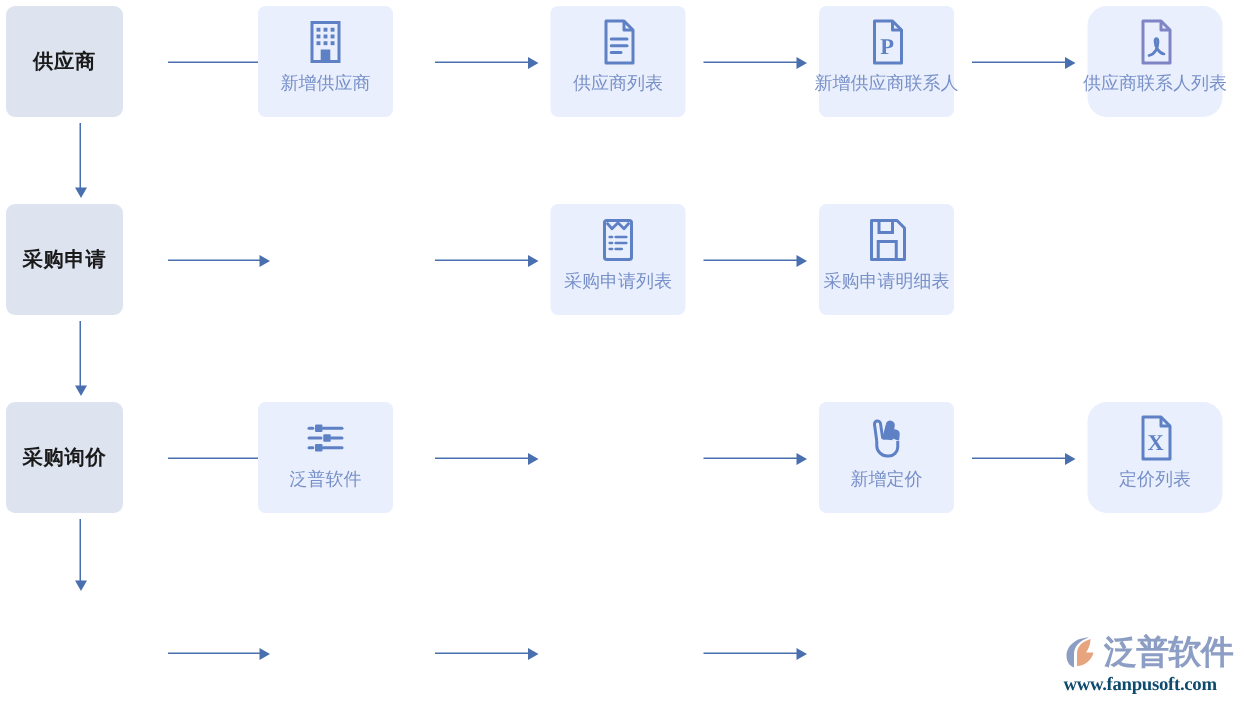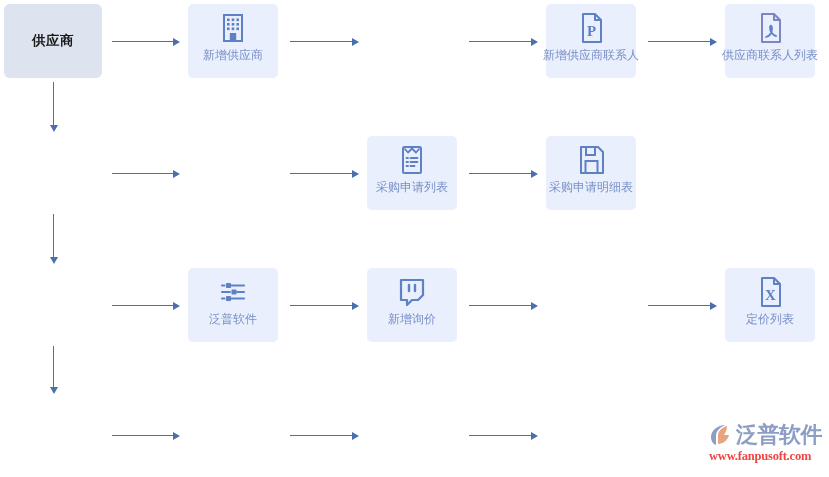--- a/index.html
+++ b/index.html
@@ -32,21 +32,21 @@
   }
   .row-0 { top: 4px; }
   .row-1 { top: 136px; }
   .row-2 { top: 268px; }
   .row-3 { top: 398px; }
 
   
   .group-box {
     position: absolute;
     left: 4px;
-    width: 98px;
+    width: 78px;
     height: 74px;
     background: #dde3ef;
     border-radius: 6px;
     display: flex;
     align-items: center;
     justify-content: center;
   }
   .group-label {
     font-size: 13.5px;
     font-weight: bold;
@@ -79,24 +79,24 @@
     font-size: 12px;
     line-height: 15px;
     color: #7890c8;
     text-align: center;
     width: 104px;
     white-space: normal;
     word-break: break-all;
   }
 
   
-  .col-1 { left: 188px; align-items: center; }
+  .col-1 { left: 172px; align-items: center; }
   .col-2 { left: 367px; }
   .col-3 { left: 546px; }
-  .col-4 { left: 725px; }
+  .col-4 { left: 725px; border-radius: 13px; }
 
   
   .h-arrow {
     position: absolute;
     top: 33px;
     height: 9px;
     display: flex;
     align-items: center;
   }
   .h-arrow .shaft {
@@ -165,21 +165,21 @@
     font-size: 22px;
     font-weight: bold;
     color: #8d9ec4;
     letter-spacing: -0.5px;
     line-height: 24px;
   }
   #logo .logo-url {
     font-family: "Liberation Serif", "DejaVu Serif", serif;
     font-size: 12.5px;
     font-weight: bold;
-    color: #ef4444;
+    color: #0c4a6e;
     letter-spacing: -0.2px;
     margin-top: 1px;
     margin-left: 1px;
   }
   svg { display: block; }
 </style>
 </head>
 <body>
 
 <div id="diagram">
@@ -213,20 +213,34 @@
         </svg>
       </span>
       <span class="node-label">新增供应商</span>
     </div>
 
     <div class="h-arrow ha-1">
       <div class="shaft"></div>
         <div class="head"></div>
     </div>
 
+    <div class="node col-2">
+      <span class="icon-wrap">
+        <svg width="34" height="34" viewBox="0 0 34 34">
+          <path d="M9 3 h12 l6 6 v22 h-18 z" fill="none" stroke="#5e80c4" stroke-width="2" stroke-linejoin="round"></path>
+          <path d="M21 3 v6 h6" fill="none" stroke="#5e80c4" stroke-width="2" stroke-linejoin="round"></path>
+          <g stroke="#5e80c4" stroke-width="2" stroke-linecap="round">
+            <line x1="12.5" y1="15" x2="23" y2="15"></line>
+            <line x1="12.5" y1="19.5" x2="23" y2="19.5"></line>
+            <line x1="12.5" y1="24" x2="19" y2="24"></line>
+          </g>
+        </svg>
+      </span>
+      <span class="node-label">供应商列表</span>
+    </div>
 
     <div class="h-arrow ha-2">
       <div class="shaft"></div>
         <div class="head"></div>
     </div>
 
     <div class="node col-3">
       <span class="icon-wrap">
         <svg width="34" height="34" viewBox="0 0 34 34">
           <path d="M9 3 h12 l6 6 v22 h-18 z" fill="none" stroke="#5e80c4" stroke-width="2" stroke-linejoin="round"></path>
@@ -253,20 +267,23 @@
       <span class="node-label">供应商联系人列表</span>
     </div>
   </div>
 
   <div class="v-arrow va-0">
     <div class="shaft"></div>
       <div class="head"></div>
   </div>
 
   <div class="row row-1">
+    <div class="group-box">
+      <span class="group-label">采购申请</span>
+    </div>
 
     <div class="h-arrow ha-0">
       <div class="shaft"></div>
         <div class="head"></div>
     </div>
 
 
     <div class="h-arrow ha-1">
       <div class="shaft"></div>
         <div class="head"></div>
@@ -306,20 +323,23 @@
       <span class="node-label">采购申请明细表</span>
     </div>
   </div>
 
   <div class="v-arrow va-1">
     <div class="shaft"></div>
       <div class="head"></div>
   </div>
 
   <div class="row row-2">
+    <div class="group-box">
+      <span class="group-label">采购询价</span>
+    </div>
 
     <div class="h-arrow ha-0">
       <div class="shaft"></div>
         <div class="head"></div>
     </div>
 
     <div class="node col-1">
       <span class="icon-wrap">
         <svg width="34" height="34" viewBox="0 0 34 34">
           <g stroke="#5e80c4" stroke-width="2" stroke-linecap="round">
@@ -338,38 +358,37 @@
         </svg>
       </span>
       <span class="node-label">泛普软件</span>
     </div>
 
     <div class="h-arrow ha-1">
       <div class="shaft"></div>
         <div class="head"></div>
     </div>
 
-    <div class="node col-2">
-      <span class="icon-wrap">
-        <svg width="34" height="34" viewBox="0 0 34 34">
-          <path d="M6 5 h22 v15 l-5 5 h-6 l-5 5 v-5 h-6 z" fill="none" stroke="#5e80c4" stroke-width="2.2" stroke-linejoin="round"></path>
-          <g stroke="#5e80c4" stroke-width="2.4" stroke-linecap="round">
-            <line x1="14" y1="10" x2="14" y2="16"></line>
-            <line x1="20" y1="10" x2="20" y2="16"></line>
-          </g>
-        </svg>
-      </span>
-      <span class="node-label">新增询价</span>
-    </div>
 
     <div class="h-arrow ha-2">
       <div class="shaft"></div>
         <div class="head"></div>
     </div>
 
+    <div class="node col-3">
+      <span class="icon-wrap">
+        <svg width="34" height="34" viewBox="0 0 34 34">
+          <path d="M10.5 19 l-1.5 -11 a2 2 0 0 1 4 -0.6 l1.5 10" fill="none" stroke="#5e80c4" stroke-width="2" stroke-linejoin="round"></path>
+          <path d="M15 18 l2.5 -10 a2 2 0 0 1 4 0.8 l-1.5 9.5" fill="#5e80c4" stroke="#5e80c4" stroke-width="2" stroke-linejoin="round"></path>
+          <path d="M20 17 l0.8 -3 a2 2 0 0 1 4 0.5 l-0.4 4" fill="#5e80c4" stroke="#5e80c4" stroke-width="2" stroke-linejoin="round"></path>
+          <path d="M10.5 19 v3 a7 7 0 0 0 7 7 h1 a6 6 0 0 0 6 -6 v-4" fill="none" stroke="#5e80c4" stroke-width="2" stroke-linejoin="round"></path>
+        </svg>
+      </span>
+      <span class="node-label">新增定价</span>
+    </div>
 
     <div class="h-arrow ha-3">
       <div class="shaft"></div>
         <div class="head"></div>
     </div>
 
     <div class="node col-4">
       <span class="icon-wrap">
         <svg width="34" height="34" viewBox="0 0 34 34">
           <path d="M9 3 h12 l6 6 v22 h-18 z" fill="none" stroke="#5e80c4" stroke-width="2" stroke-linejoin="round"></path>

